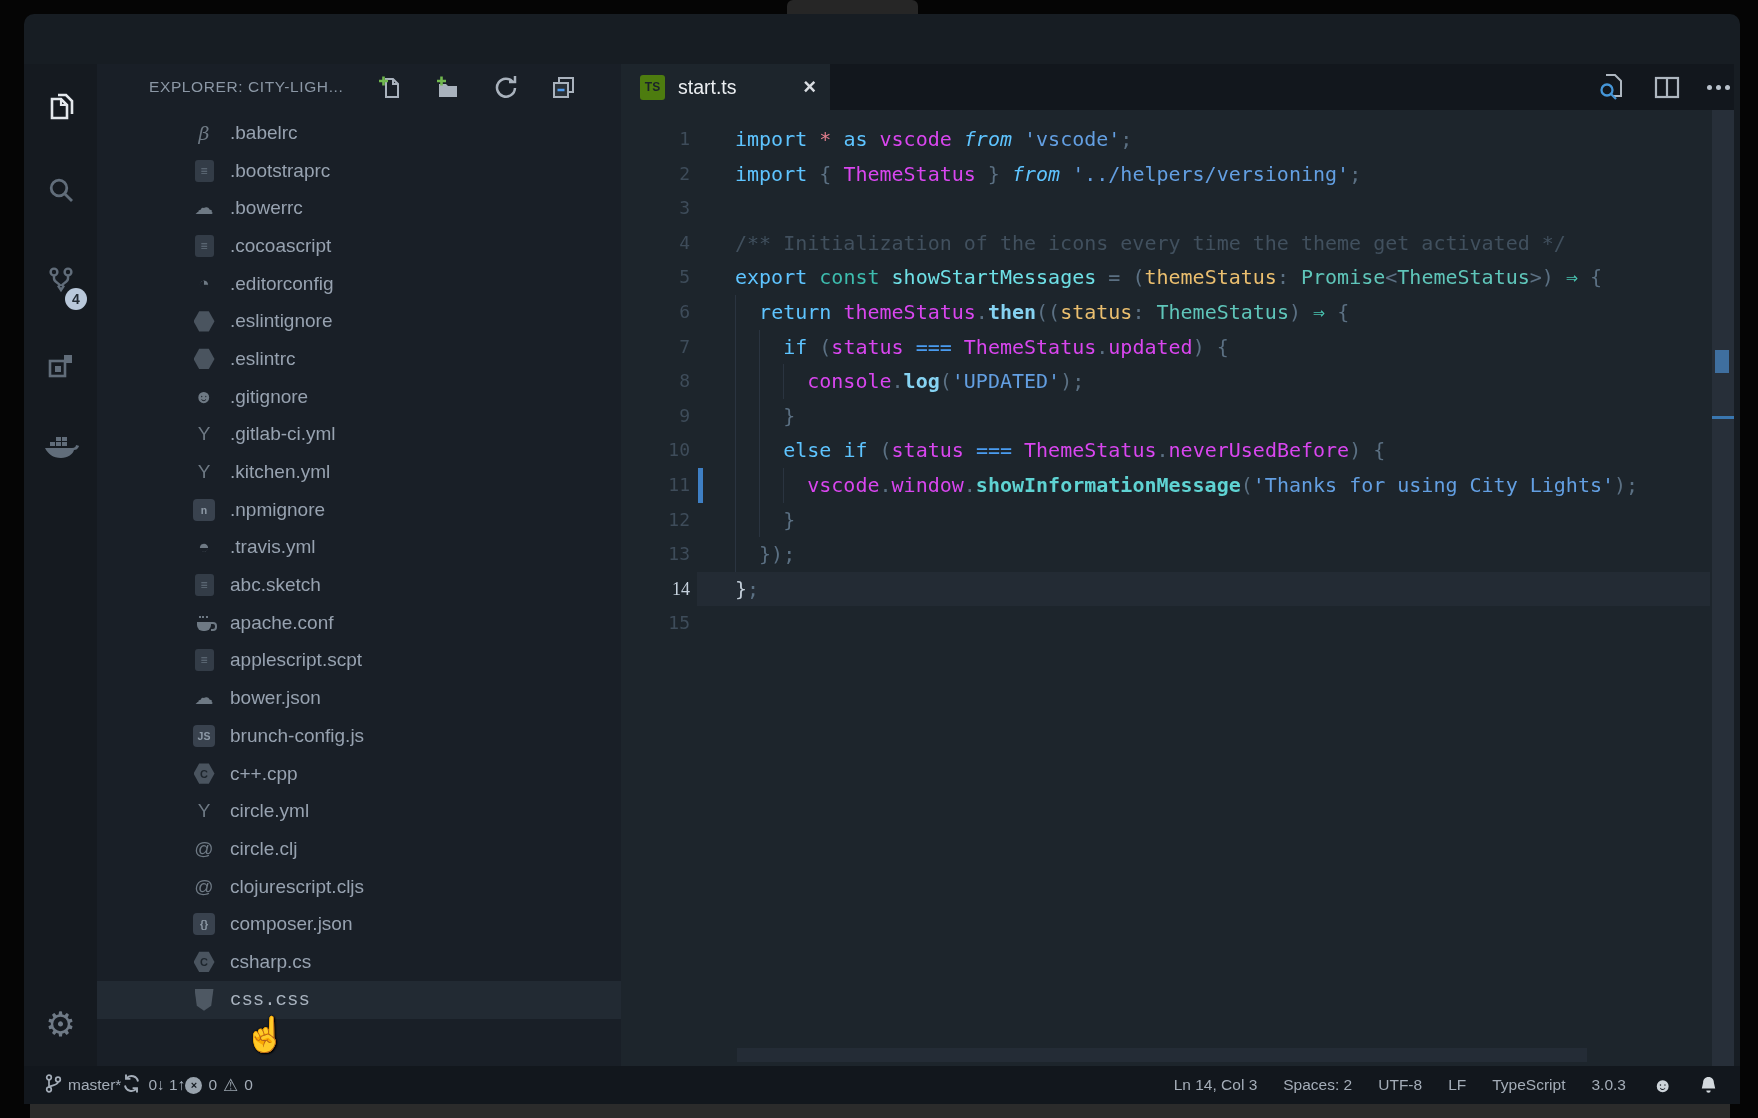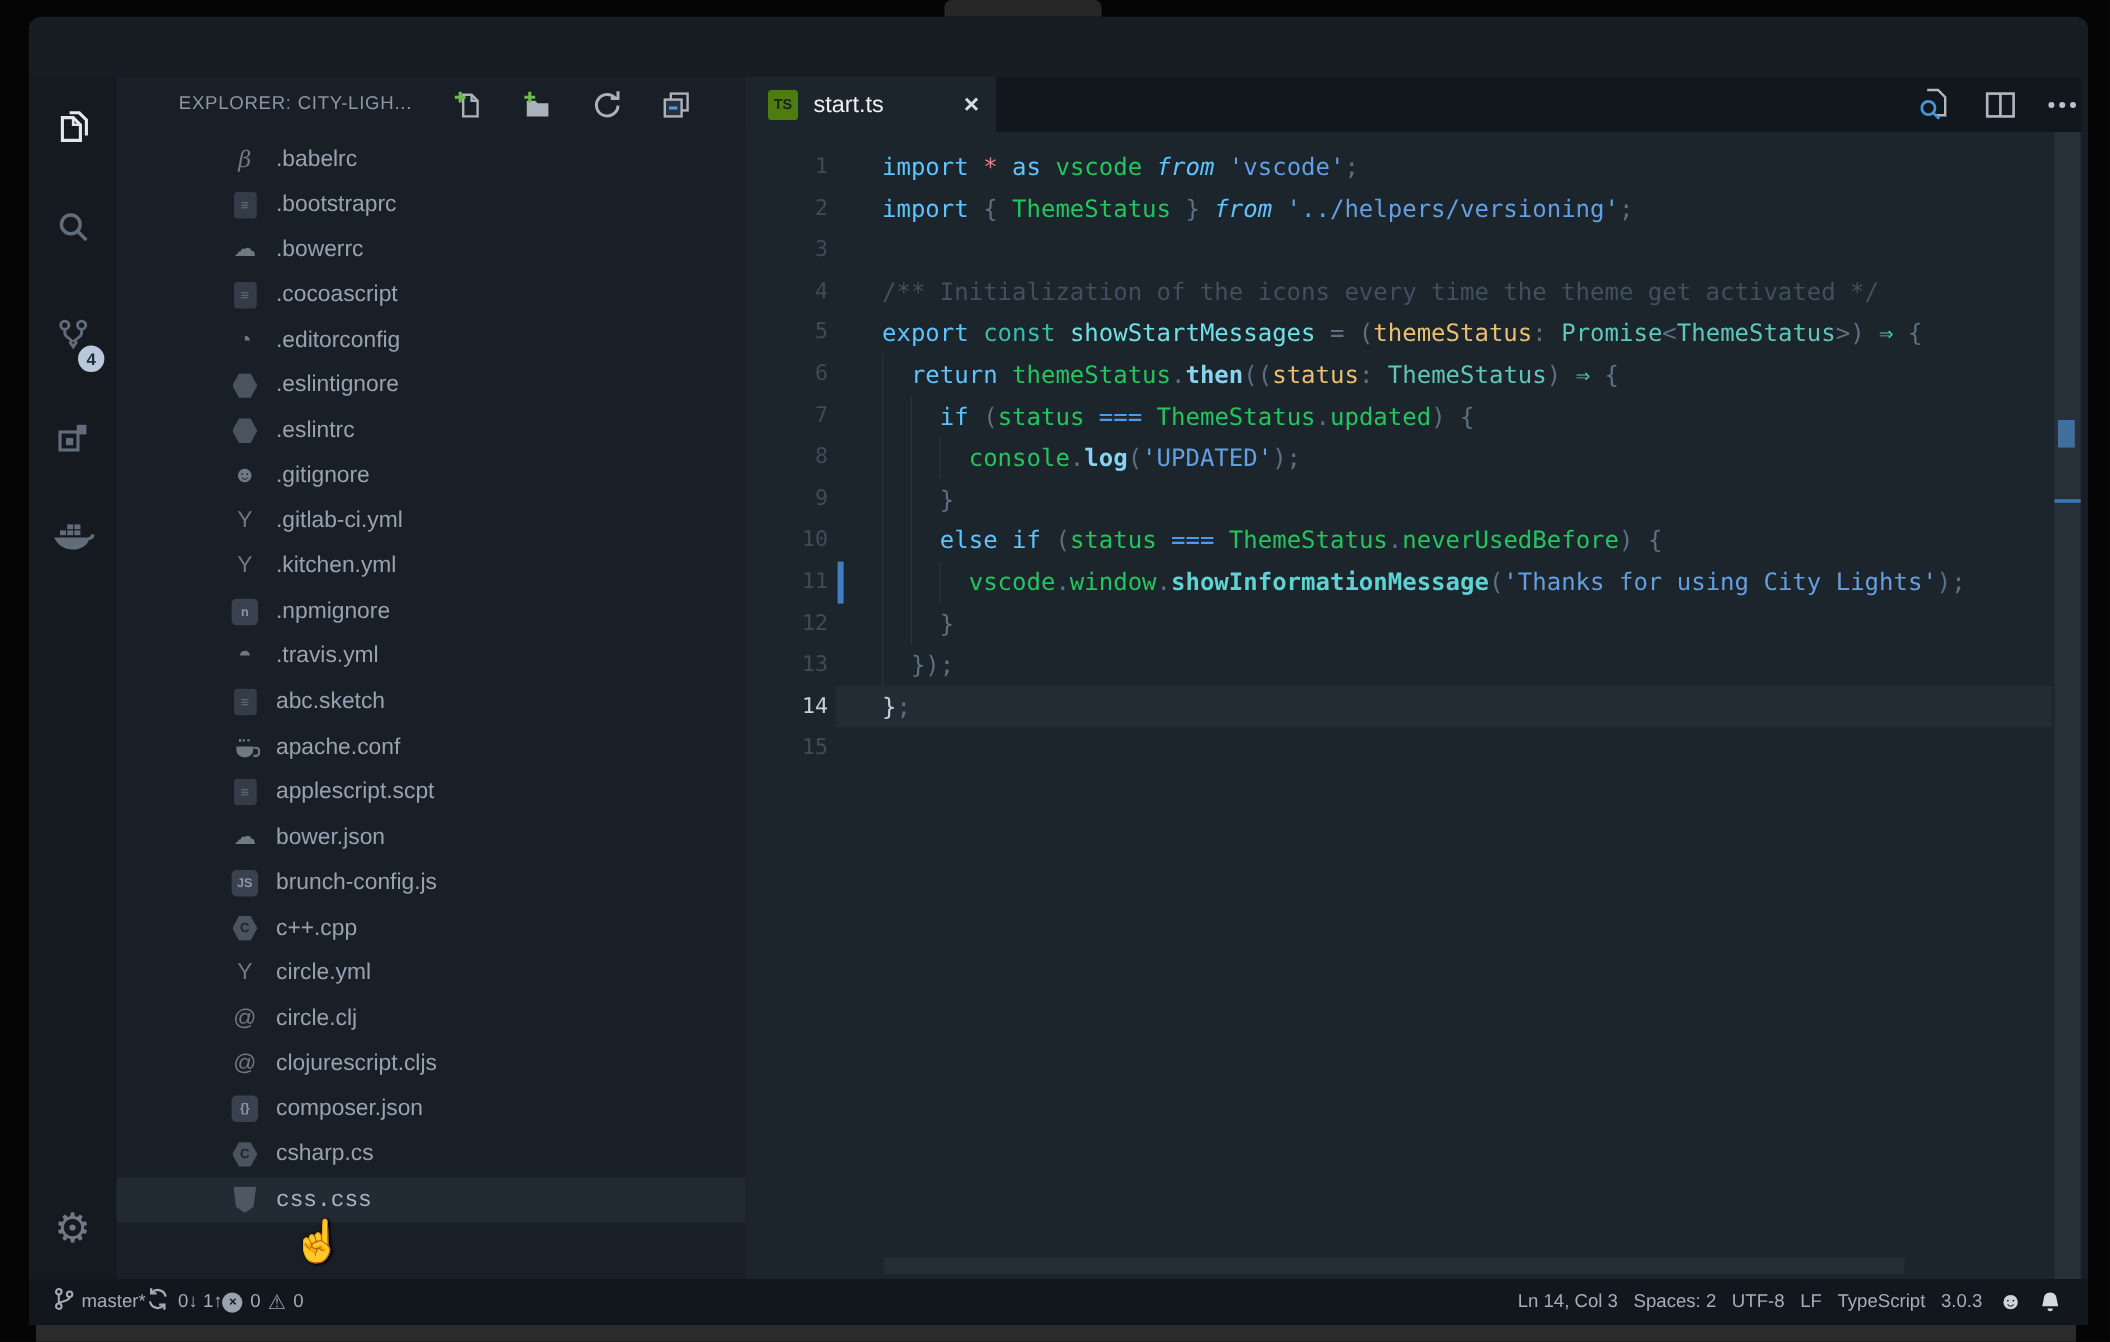--- a/index.html
+++ b/index.html
@@ -92,26 +92,26 @@
   #code-area { position:absolute; left:0; top:46px; right:0; bottom:0; background:#1d252c;
                overflow:hidden; }
   #lines { position:relative; padding-top:12px; }
   #cur-line-hl { position:absolute; left:76px; right:24px; top:461.8px; height:34.6px;
                  background:#232b34; }
   #git-bar { position:absolute; left:77px; width:5px; top:358px; height:34.6px;
              background:#3e7fc4; }
   .cl { position:relative; height:34.6px; display:flex; cursor:text; }
   .ln { width:69px; text-align:right; color:#3e4c5a;
         font:18px/34.6px "DejaVu Sans Mono", monospace; flex:0 0 69px; }
-  .cl.cur .ln { color:#c5d1dd; }
+  .cl.cur .ln { color:#c5d1dd;font-family:Liberation Serif, serif; }
   .ctext { margin-left:45px; font:20px/34.6px "DejaVu Sans Mono", monospace;
            white-space:pre; color:#7e96ac; }
   .guide { position:absolute; top:0; bottom:0; width:1px; background:#2a3440; }
   .tk-kw  { color:#5ec4ff; } .tk-kwi { color:#5ec4ff; font-style:italic; }
-  .tk-red { color:#e27e8d; } .tk-fg  { color:#22c55e; }
+  .tk-red { color:#e27e8d; } .tk-fg  { color:#d946ef; }
   .tk-pun { color:#5b7083; } .tk-str { color:#639fe2; }
   .tk-com { color:#41505e; } .tk-sto { color:#3dbcae; }
   .tk-fn  { color:#6ee0e6; } .tk-typ { color:#5fc6ba; }
   .tk-par { color:#ebbf6f; } .tk-arr { color:#49c6b2; }
   .tk-mth { color:#86d3f2; font-weight:bold; }
   .tk-fnb { color:#5fd3d3; font-weight:bold; }
   .tk-op  { color:#4a9cf0; } .tk-wht { color:#c3ced9; }
 
   #vscroll { position:absolute; right:0; top:0; width:22px; bottom:0; background:#272f39;
              cursor:pointer; }
@@ -119,21 +119,21 @@
                background:#3f6f9f; }
   #ovr-line { position:absolute; left:0; right:0; top:306px; height:3px; background:#3a77b0; }
   #hscroll { position:absolute; left:116px; top:938px; width:850px; height:14px;
              background:#242c36; cursor:pointer; }
 
   
   #statusbar { position:absolute; left:0; bottom:0; right:0; height:38px; background:#12171d;
                display:flex; align-items:center; color:#a4adb8; font-size:15.5px; }
   .sb-group { display:flex; align-items:center; }
   #sb-left { margin-left:20px; }
-  #sb-right { margin-left:auto; margin-right:22px; gap:13px;align-items:center; }
+  #sb-right { margin-left:auto; margin-right:22px; gap:26px;align-items:center; }
   .sb-item { display:flex; align-items:center; gap:6px; cursor:pointer; white-space:nowrap; }
   .errdot { width:17px; height:17px; border-radius:50%; background:#99a3ad; color:#12171d;
             font-weight:bold; font-size:11px; line-height:17px; text-align:center; }
   .warnch { color:#99a3ad; font-size:17px; line-height:17px; }
   .smiley { color:#cdd4da; font-size:20px; }
 
   #hand-cursor { position:absolute; left:244px; top:1014px; font-size:34px; color:#ffffff;
                  text-shadow:0 0 2px #000, 1px 1px 2px #000; z-index:50; }
 </style>
 </head>

